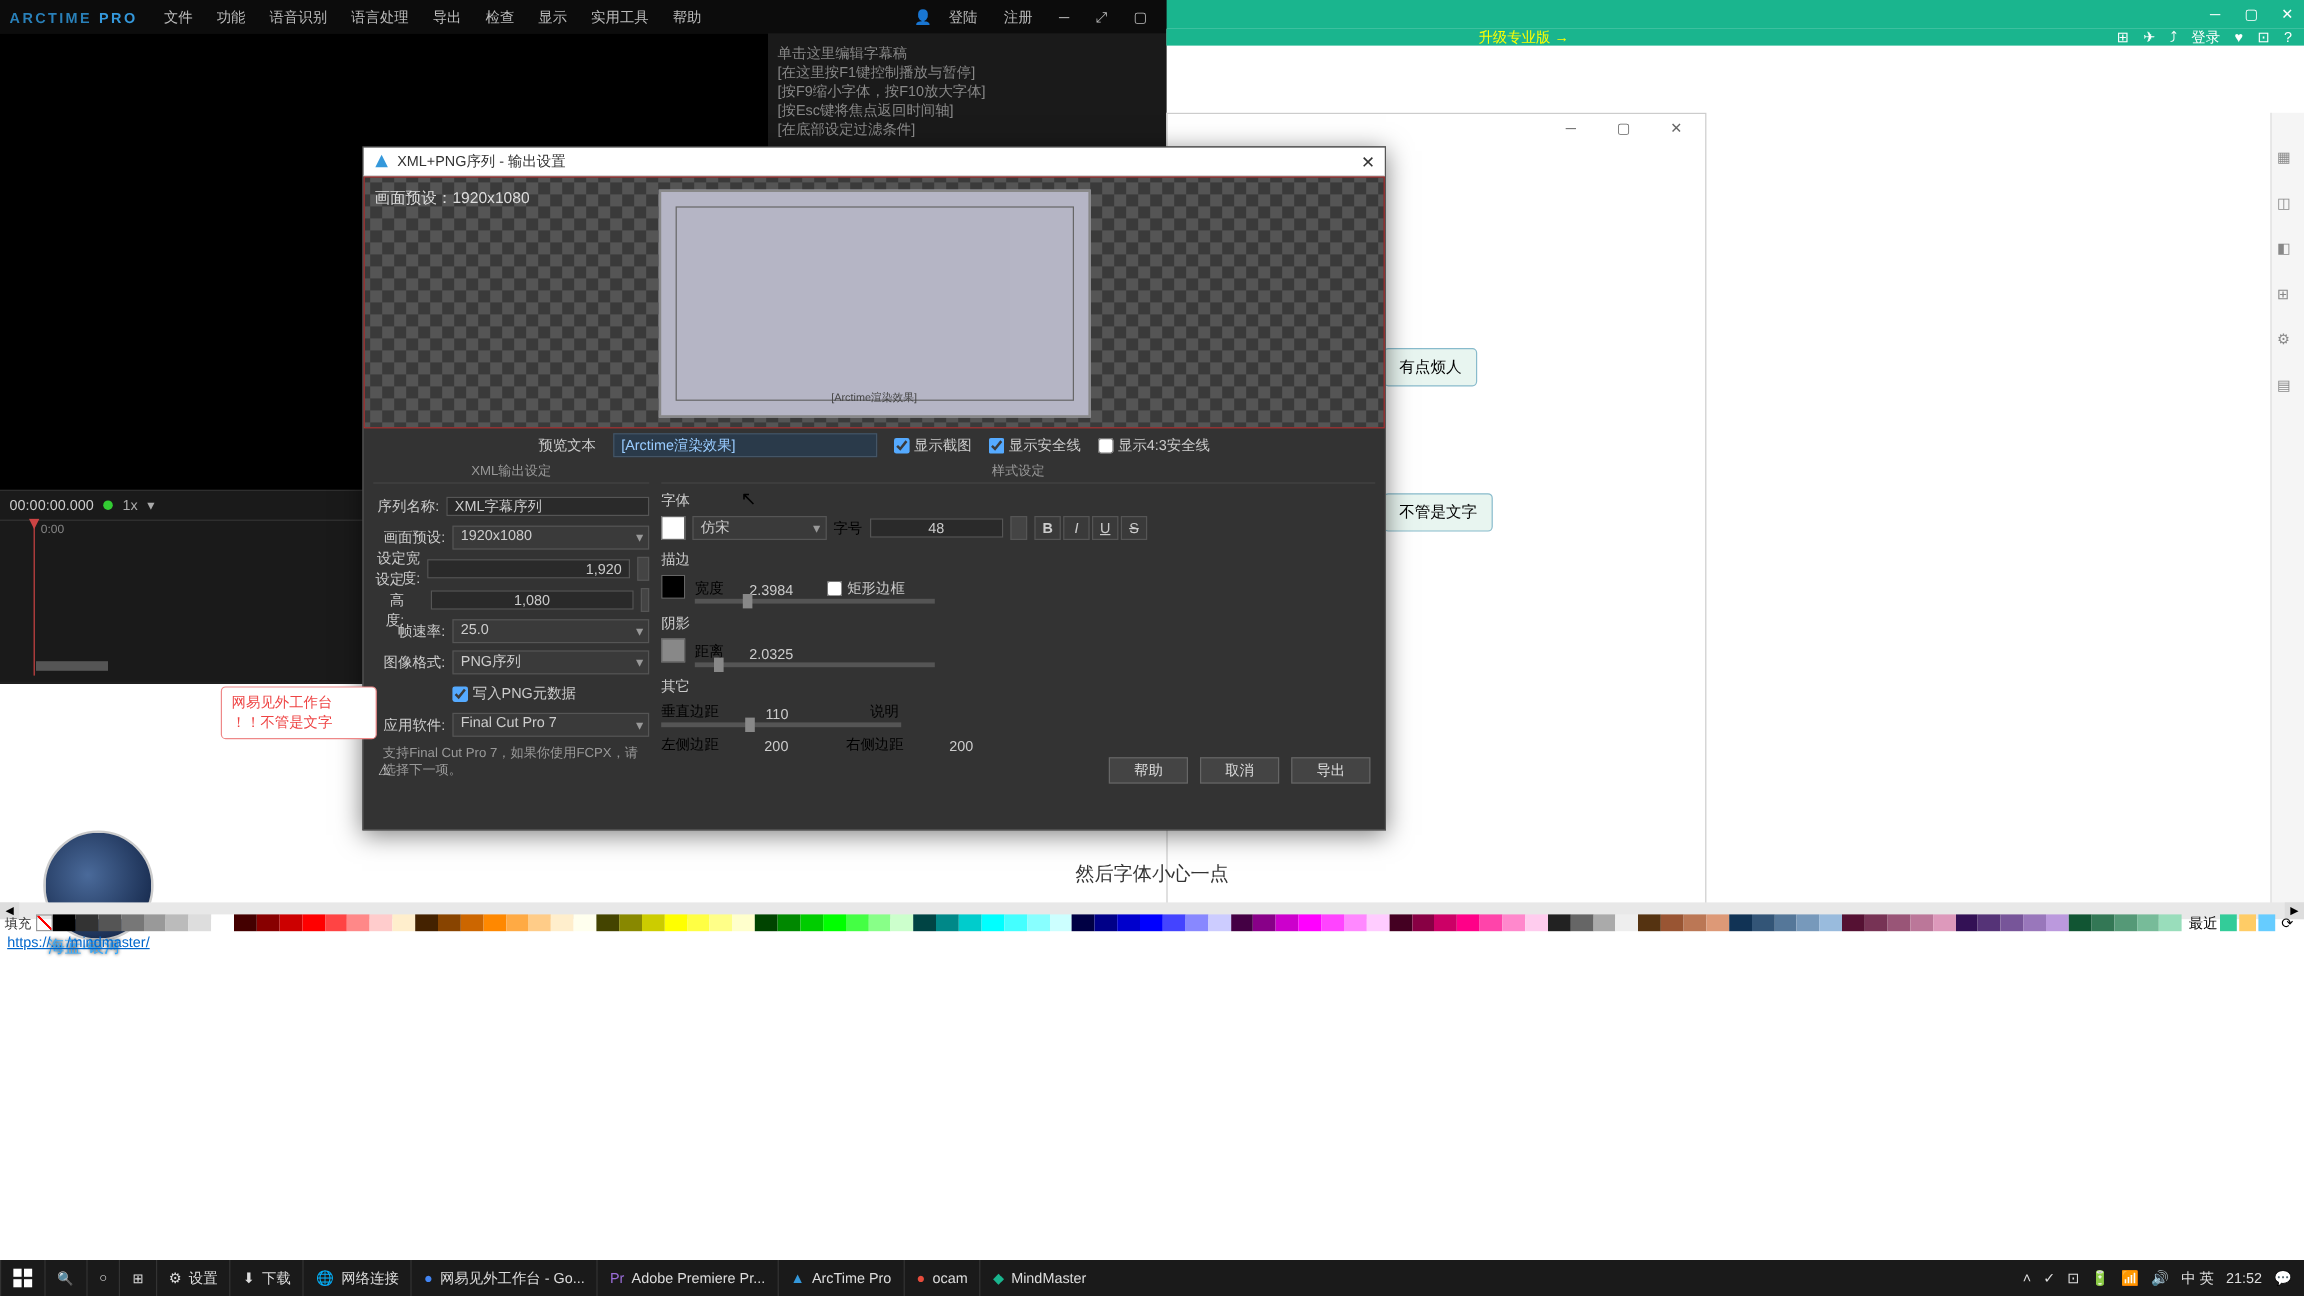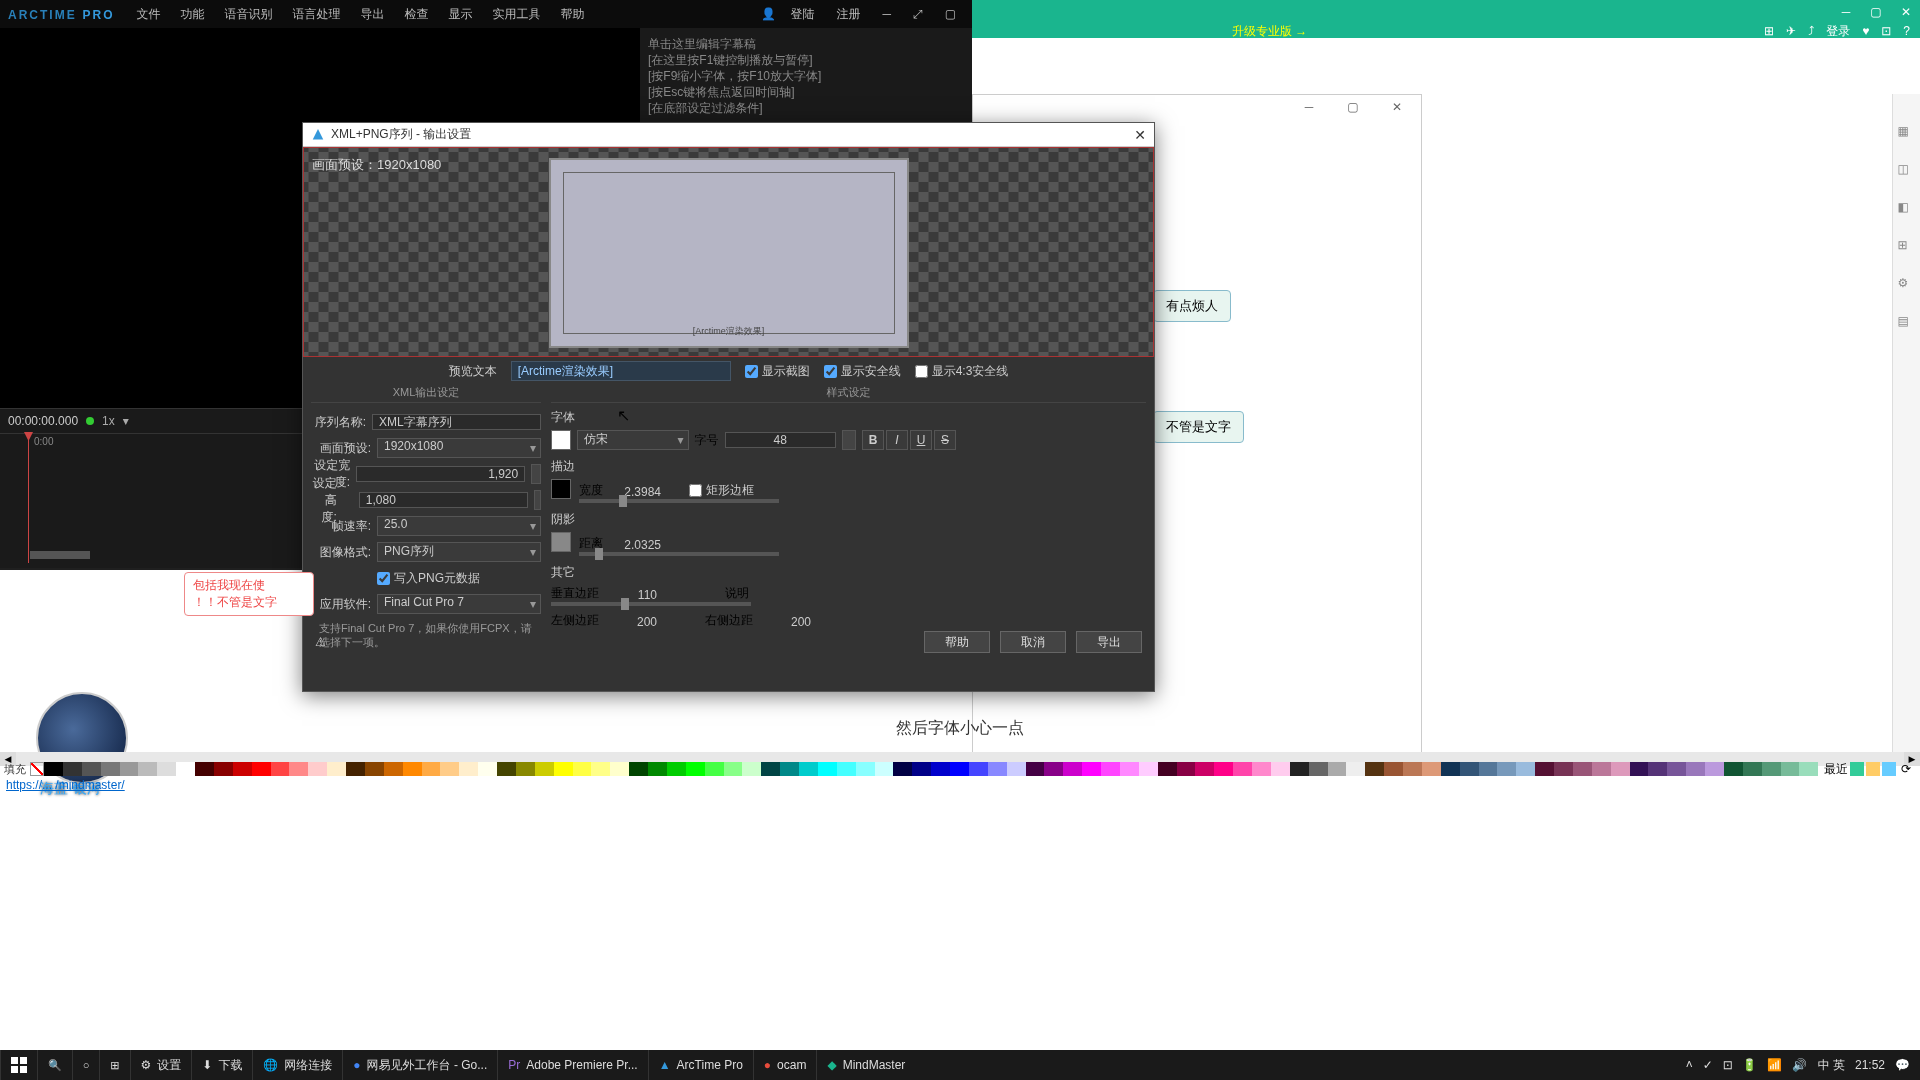--- a/index.html
+++ b/index.html
@@ -235,21 +235,21 @@
           <span class="form-label">画面预设:</span>
           <div class="form-select">1920x1080</div>
         </div>
       <div class="form-row">
           <span class="form-label">设定宽度:</span>
           <input class="form-input" style="text-align: right;" value="1,920">
           <div class="spinner"></div>
         </div>
       <div class="form-row">
           <span class="form-label">设定高度:</span>
-          <input class="form-input" style="text-align: left; margin-left: 16px;" value="1,080">
+          <input class="form-input" style="text-align: center; margin-left: 16px;" value="1,080">
           <div class="spinner"></div>
         </div>
       <div class="form-row">
           <span class="form-label">帧速率:</span>
           <div class="form-select">25.0</div>
         </div>
       <div class="form-row">
           <span class="form-label">图像格式:</span>
           <div class="form-select">PNG序列</div>
         </div>
@@ -343,21 +343,21 @@
   </div>
   <div class="dialog-buttons">
     <span class="warn-icon">⚠</span>
     <button class="btn">帮助</button>
     <button class="btn">取消</button>
     <button class="btn">导出</button>
   </div>
 </div>
 
 <div class="note-box">
-  <div>包括我现在使</div>
+  <div>网易见外工作台</div>
   <div>！！不管是文字</div>
 </div>
 
 <div class="caption-text">然后字体小心一点</div>
 
 <div class="avatar"></div>
 <div class="avatar-label">海蓝·银河</div>
 
 <div class="hscroll">
   <span class="hscroll-btn">◀</span>

